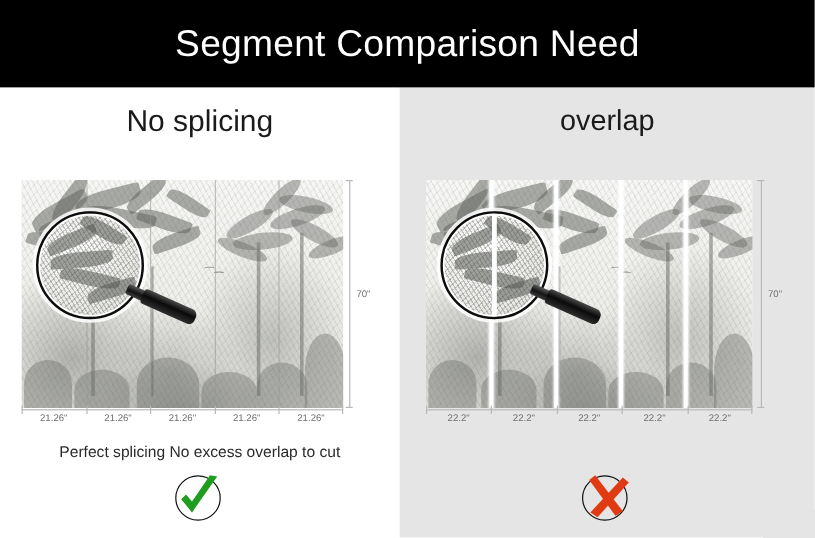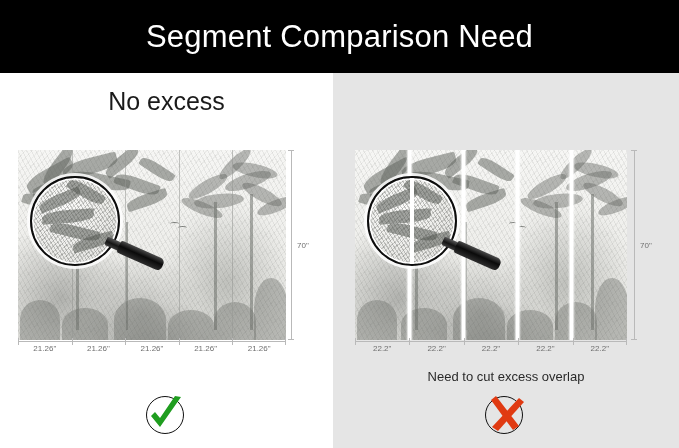--- a/index.html
+++ b/index.html
@@ -313,21 +313,21 @@
 <body>
 
 <div class="banner">
   <div class="banner-title">Segment Comparison Need</div>
 </div>
 
 <div class="panels">
 
   <div class="panel panel-left">
 
-    <div class="panel-heading">No excess</div>
+    <div class="panel-heading">No splicing</div>
 
     <div class="figure">
       <div class="mural">
         <div class="mural-bg"></div>
 
         <div class="leaf" style="left:6px;  top:18px;  width:52px; height:15px; transform:rotate(-28deg);"></div>
         <div class="leaf" style="left:14px; top:30px;  width:58px; height:14px; transform:rotate(-10deg);"></div>
         <div class="leaf" style="left:18px; top:10px;  width:44px; height:13px; transform:rotate(-52deg);"></div>
         <div class="leaf" style="left:44px; top:8px;   width:56px; height:16px; transform:rotate(-14deg);"></div>
         <div class="leaf" style="left:52px; top:24px;  width:60px; height:14px; transform:rotate(12deg);"></div>
@@ -401,33 +401,35 @@
       </div>
     </div>
 
     <div class="dim-side">
       <div class="dim-vline"></div>
       <div class="dim-vcap" style="top:0;"></div>
       <div class="dim-vcap" style="top:189px;"></div>
       <div class="dim-vlabel">70"</div>
     </div>
 
+    <div class="caption">Perfect splicing No excess overlap to cut</div>
 
     <div class="verdict">
       <div class="mark">
         <div class="ring"></div>
         <svg width="46" height="46" viewBox="0 0 46 46">
           <path d="M7 23 L16 34 L37 4 L31 3 L16 25 L11 19 Z" fill="#1f9d1f"></path>
         </svg>
       </div>
     </div>
   </div>
 
   <div class="panel panel-right">
 
+    <div class="panel-heading">overlap</div>
 
     <div class="figure">
       <div class="mural">
         <div class="mural-bg"></div>
 
         <div class="leaf" style="left:6px;  top:18px;  width:52px; height:15px; transform:rotate(-28deg);"></div>
         <div class="leaf" style="left:14px; top:30px;  width:58px; height:14px; transform:rotate(-10deg);"></div>
         <div class="leaf" style="left:18px; top:10px;  width:44px; height:13px; transform:rotate(-52deg);"></div>
         <div class="leaf" style="left:46px; top:8px;   width:56px; height:16px; transform:rotate(-14deg);"></div>
         <div class="leaf" style="left:54px; top:24px;  width:60px; height:14px; transform:rotate(12deg);"></div>
@@ -502,21 +504,20 @@
       </div>
     </div>
 
     <div class="dim-side">
       <div class="dim-vline"></div>
       <div class="dim-vcap" style="top:0;"></div>
       <div class="dim-vcap" style="top:189px;"></div>
       <div class="dim-vlabel">70"</div>
     </div>
 
-    <div class="caption">Need to cut excess overlap</div>
 
     <div class="verdict">
       <div class="mark">
         <div class="ring"></div>
         <svg width="46" height="46" viewBox="0 0 46 46">
           <path d="M8 7 L13 3 L36 33 L30 37 Z" fill="#e03a12"></path>
           <path d="M36 5 L41 9 L15 38 L9 34 Z" fill="#e03a12"></path>
         </svg>
       </div>
     </div>

